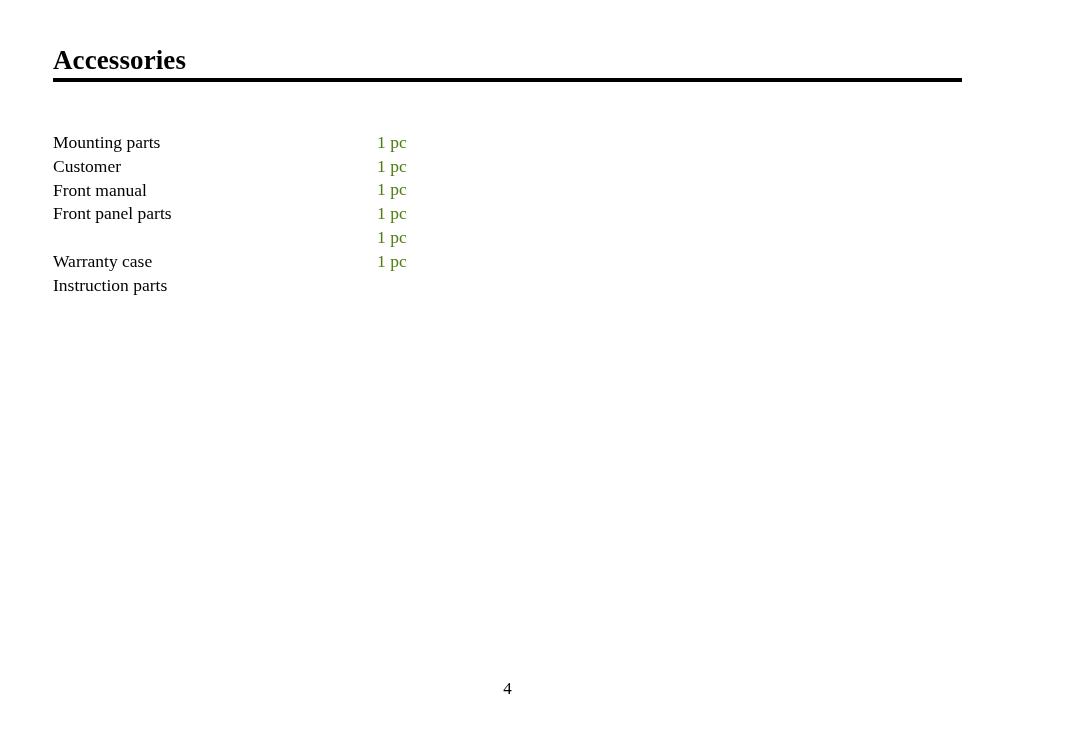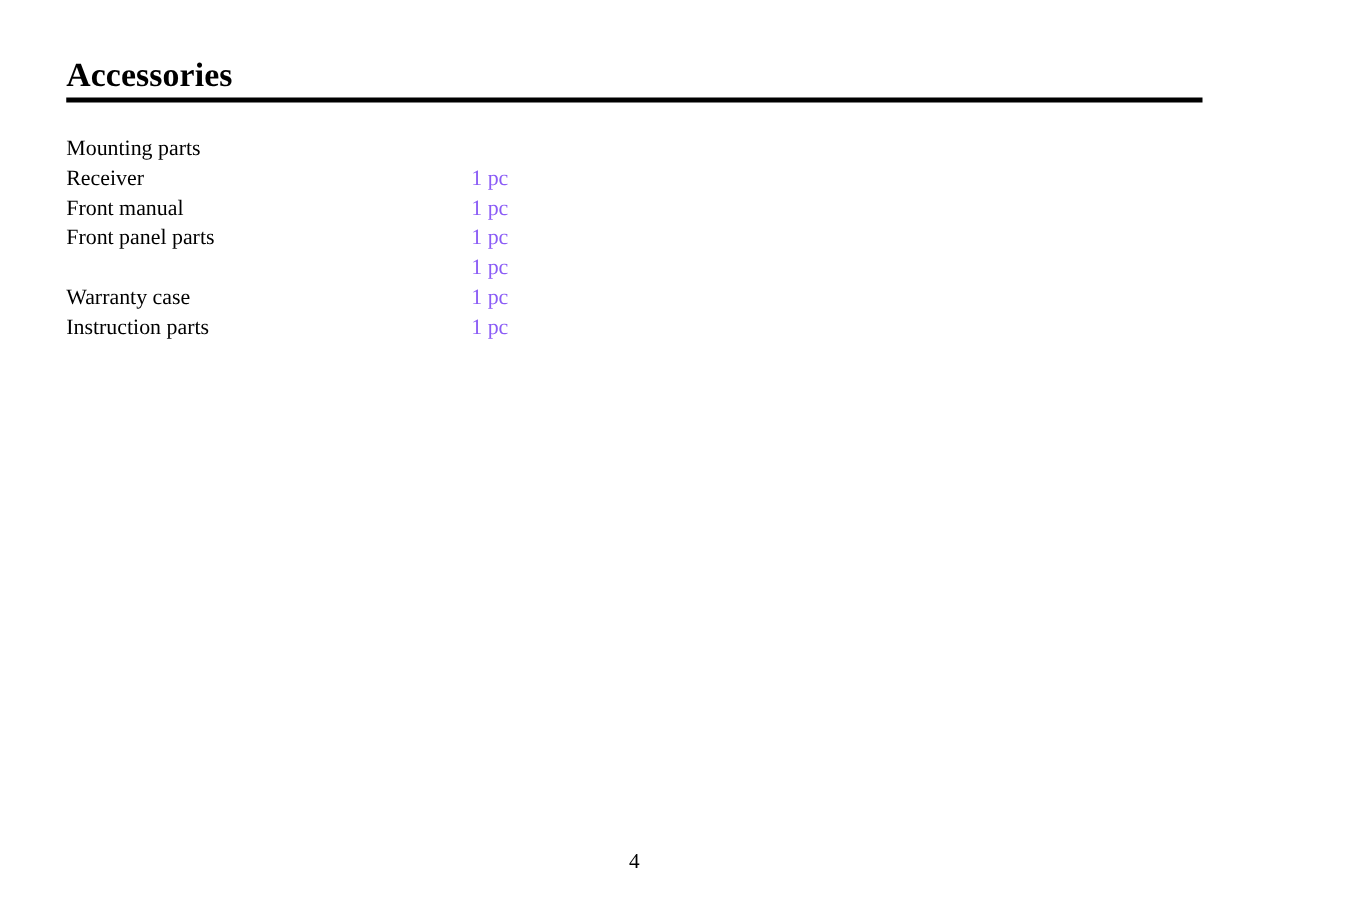--- a/index.html
+++ b/index.html
@@ -62,26 +62,27 @@
     display: block;
     position: relative;
     height: 23.8px;
     line-height: 23.8px;
     font-size: 17.5px;
     white-space: nowrap;
   }
   .item-name {
     display: inline-block;
     color: #000000;
+    margin-top: 24px;
   }
   .item-qty {
     position: absolute;
     left: 324px;
     top: 0;
-    color: #8b5cf6;
+    color: #4d7c0f;
     text-align: center;
   }
 
   
   .page-number {
     position: absolute;
     left: 53px;
     top: 679px;
     width: 909px;
     text-align: center;
@@ -96,21 +97,21 @@
 <div class="page">
 
   <div class="heading-block">
     <h1 class="page-title">Accessories</h1>
     <div class="title-rule"></div>
   </div>
 
   <div class="accessory-list">
 
   <div class="accessory-row"><span class="item-name">Mounting parts</span></div>
-      <div class="accessory-row"><span class="item-name">Receiver</span><span class="item-qty">1 pc</span></div>
+      <div class="accessory-row"><span class="item-name">Customer</span><span class="item-qty">1 pc</span></div>
       <div class="accessory-row"><span class="item-name">Front manual</span><span class="item-qty">1 pc</span></div>
       <div class="accessory-row"><span class="item-name">Front panel parts</span><span class="item-qty">1 pc</span></div>
       <div class="accessory-row"><span class="item-qty">1 pc</span></div>
       <div class="accessory-row"><span class="item-name">Warranty case</span><span class="item-qty">1 pc</span></div>
       <div class="accessory-row"><span class="item-name">Instruction parts</span><span class="item-qty">1 pc</span></div>
     </div>
 
   <div class="page-number">4</div>
 
 </div>

